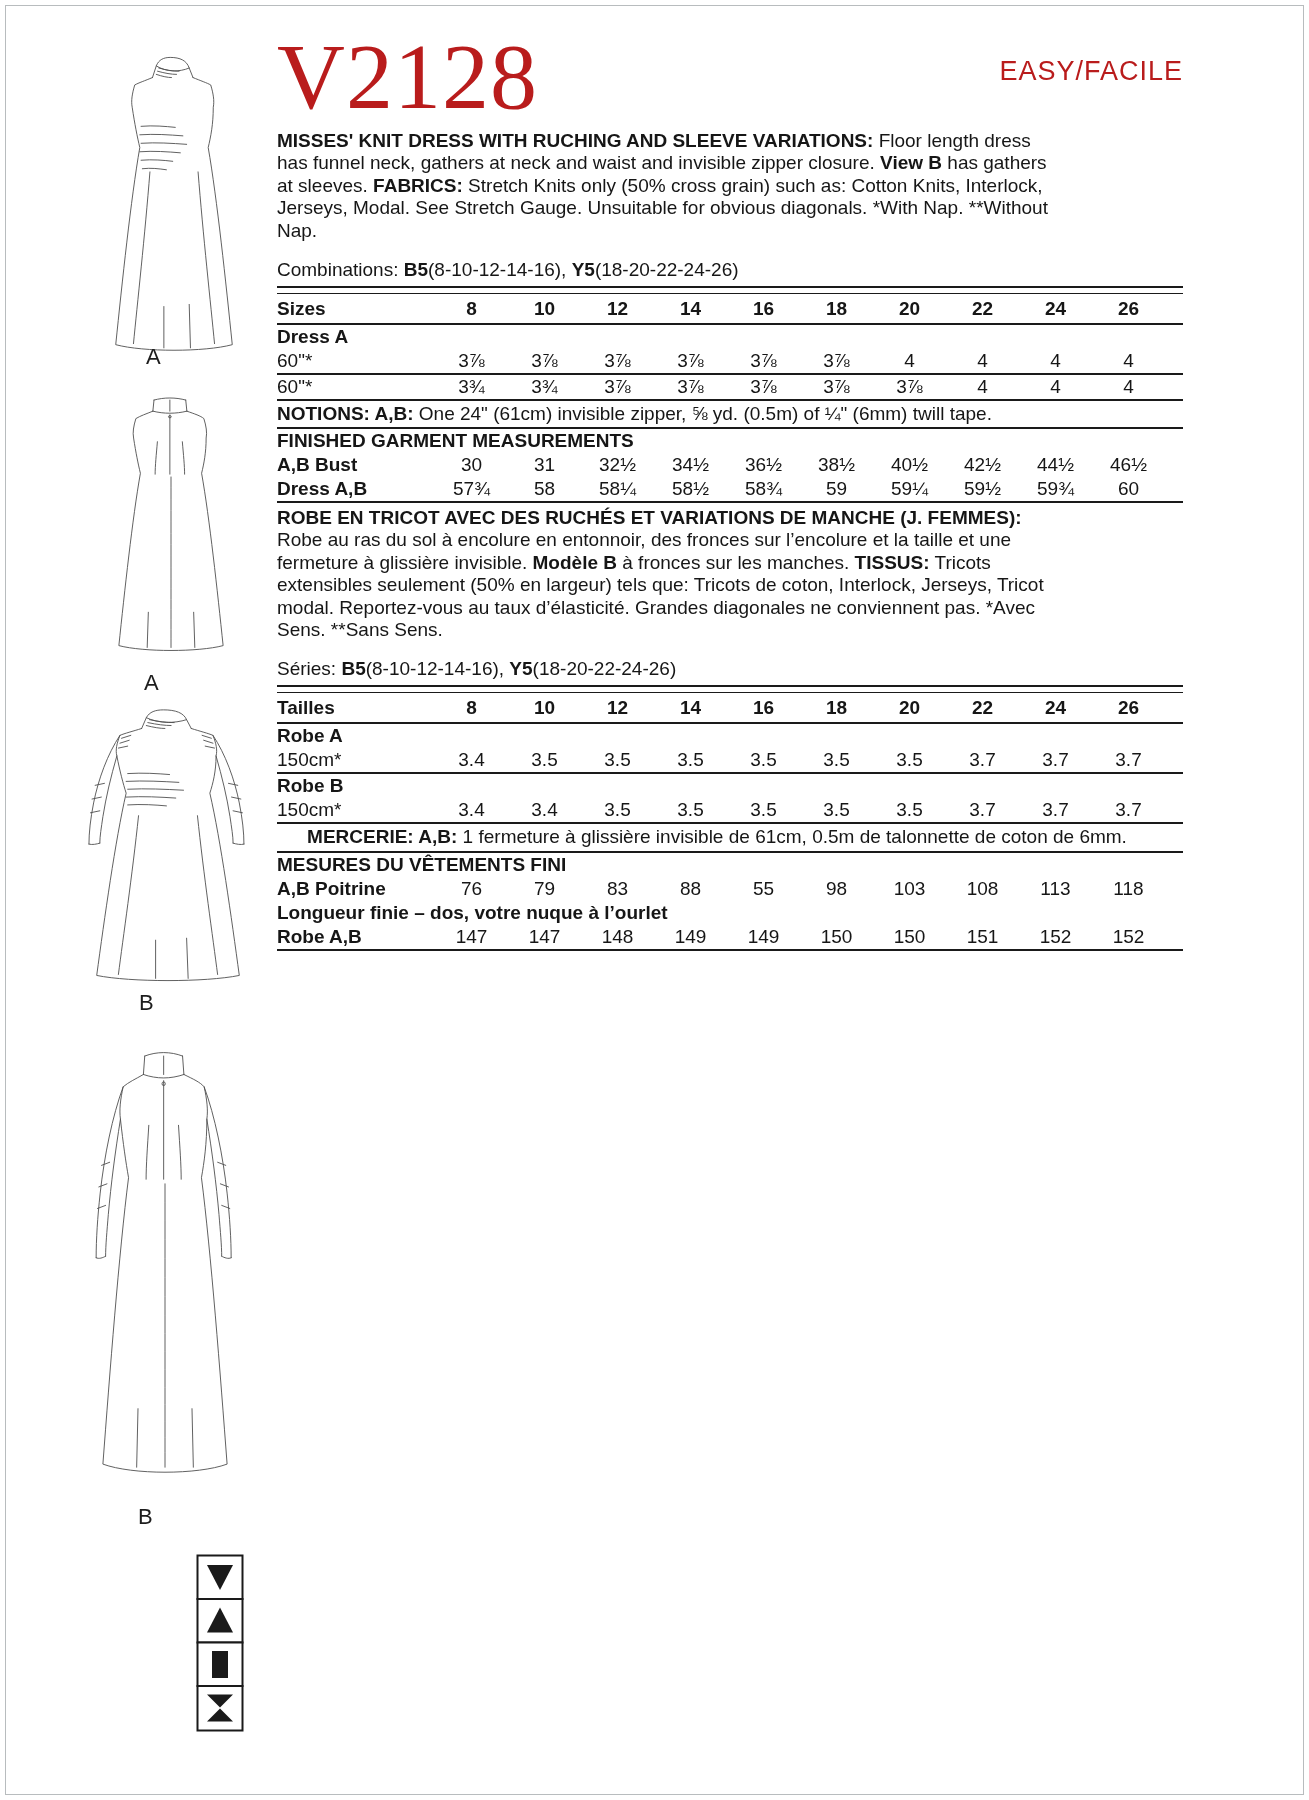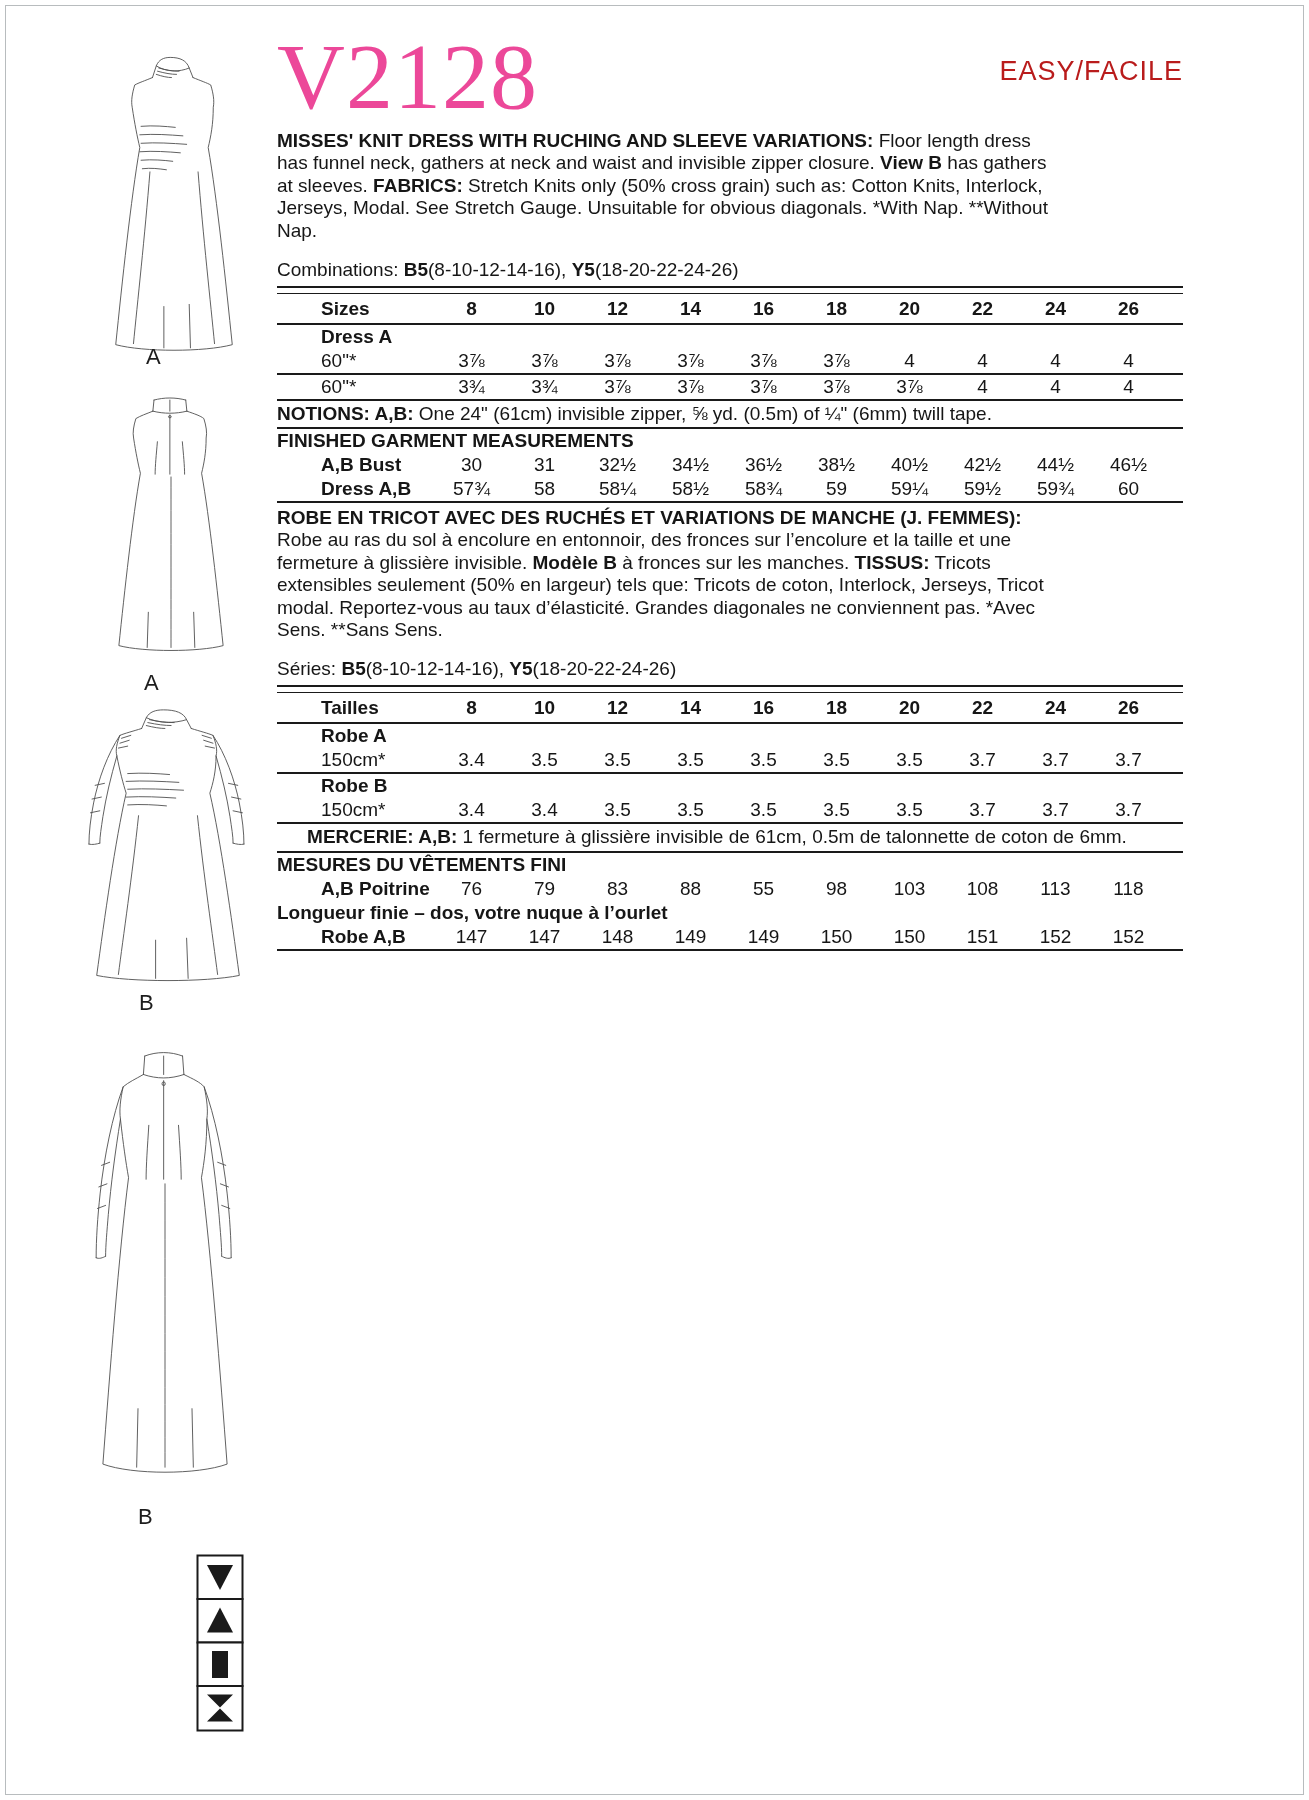--- a/index.html
+++ b/index.html
@@ -15,35 +15,35 @@
   .fig-label{position:absolute;font-size:22px;color:#1d1d1d;}
 
   .symbols-box{position:absolute;left:196px;top:1554px;width:48px;height:178px;}
   .symbols-box svg{display:block;width:100%;height:100%;}
   .symbols-box rect.cell{fill:#ffffff;stroke:#1a1a1a;stroke-width:2;}
   .symbols-box .glyph{fill:#1a1a1a;stroke:none;}
 
   
   .content{position:absolute;left:277px;top:0;width:906px;}
   .brand-title{margin:30px 0 0 0;font-family:"Liberation Serif",serif;font-weight:500;
-               font-size:94px;line-height:92px;letter-spacing:1px;color:#ec4899;}
+               font-size:94px;line-height:92px;letter-spacing:1px;color:#b91c1c;}
   .difficulty{position:absolute;top:56px;right:0;font-size:27px;font-weight:400;
               letter-spacing:1px;color:#b91c1c;}
   .para{font-size:19px;line-height:22.4px;margin:8px 0 0 0;width:772px;}
   .para-fr{margin-top:4px;}
   .b{font-weight:bold;}
   .combos{font-size:19px;line-height:22px;margin-top:17px;}
 
   .sizetable{margin-top:5px;font-size:19px;line-height:22px;}
   .rule{height:0;border-top:2px solid #1a1a1a;}
   .rule-dbl{height:5px;border-top:2px solid #1a1a1a;border-bottom:1px solid #1a1a1a;}
   .rule-end{height:0;border-top:2.5px solid #1a1a1a;}
   .trow{display:grid;grid-template-columns:158px repeat(10,73px);align-items:baseline;padding:1px 0;}
   .thead{font-weight:bold;padding:4px 0 3px 0;}
-  .tlabel{padding-right:4px;margin-left:44px;}
+  .tlabel{padding-right:4px;}
   .tcell{text-align:center;}
   .fullrow{padding:2px 0;white-space:nowrap;}
   .boldrow{font-weight:bold;padding:1px 0;}
   .mercerie{white-space:normal;width:880px;line-height:22.4px;text-align:center;}
 </style>
 </head>
 <body>
 
 <div class="page">
   <div class="page-frame"></div>

